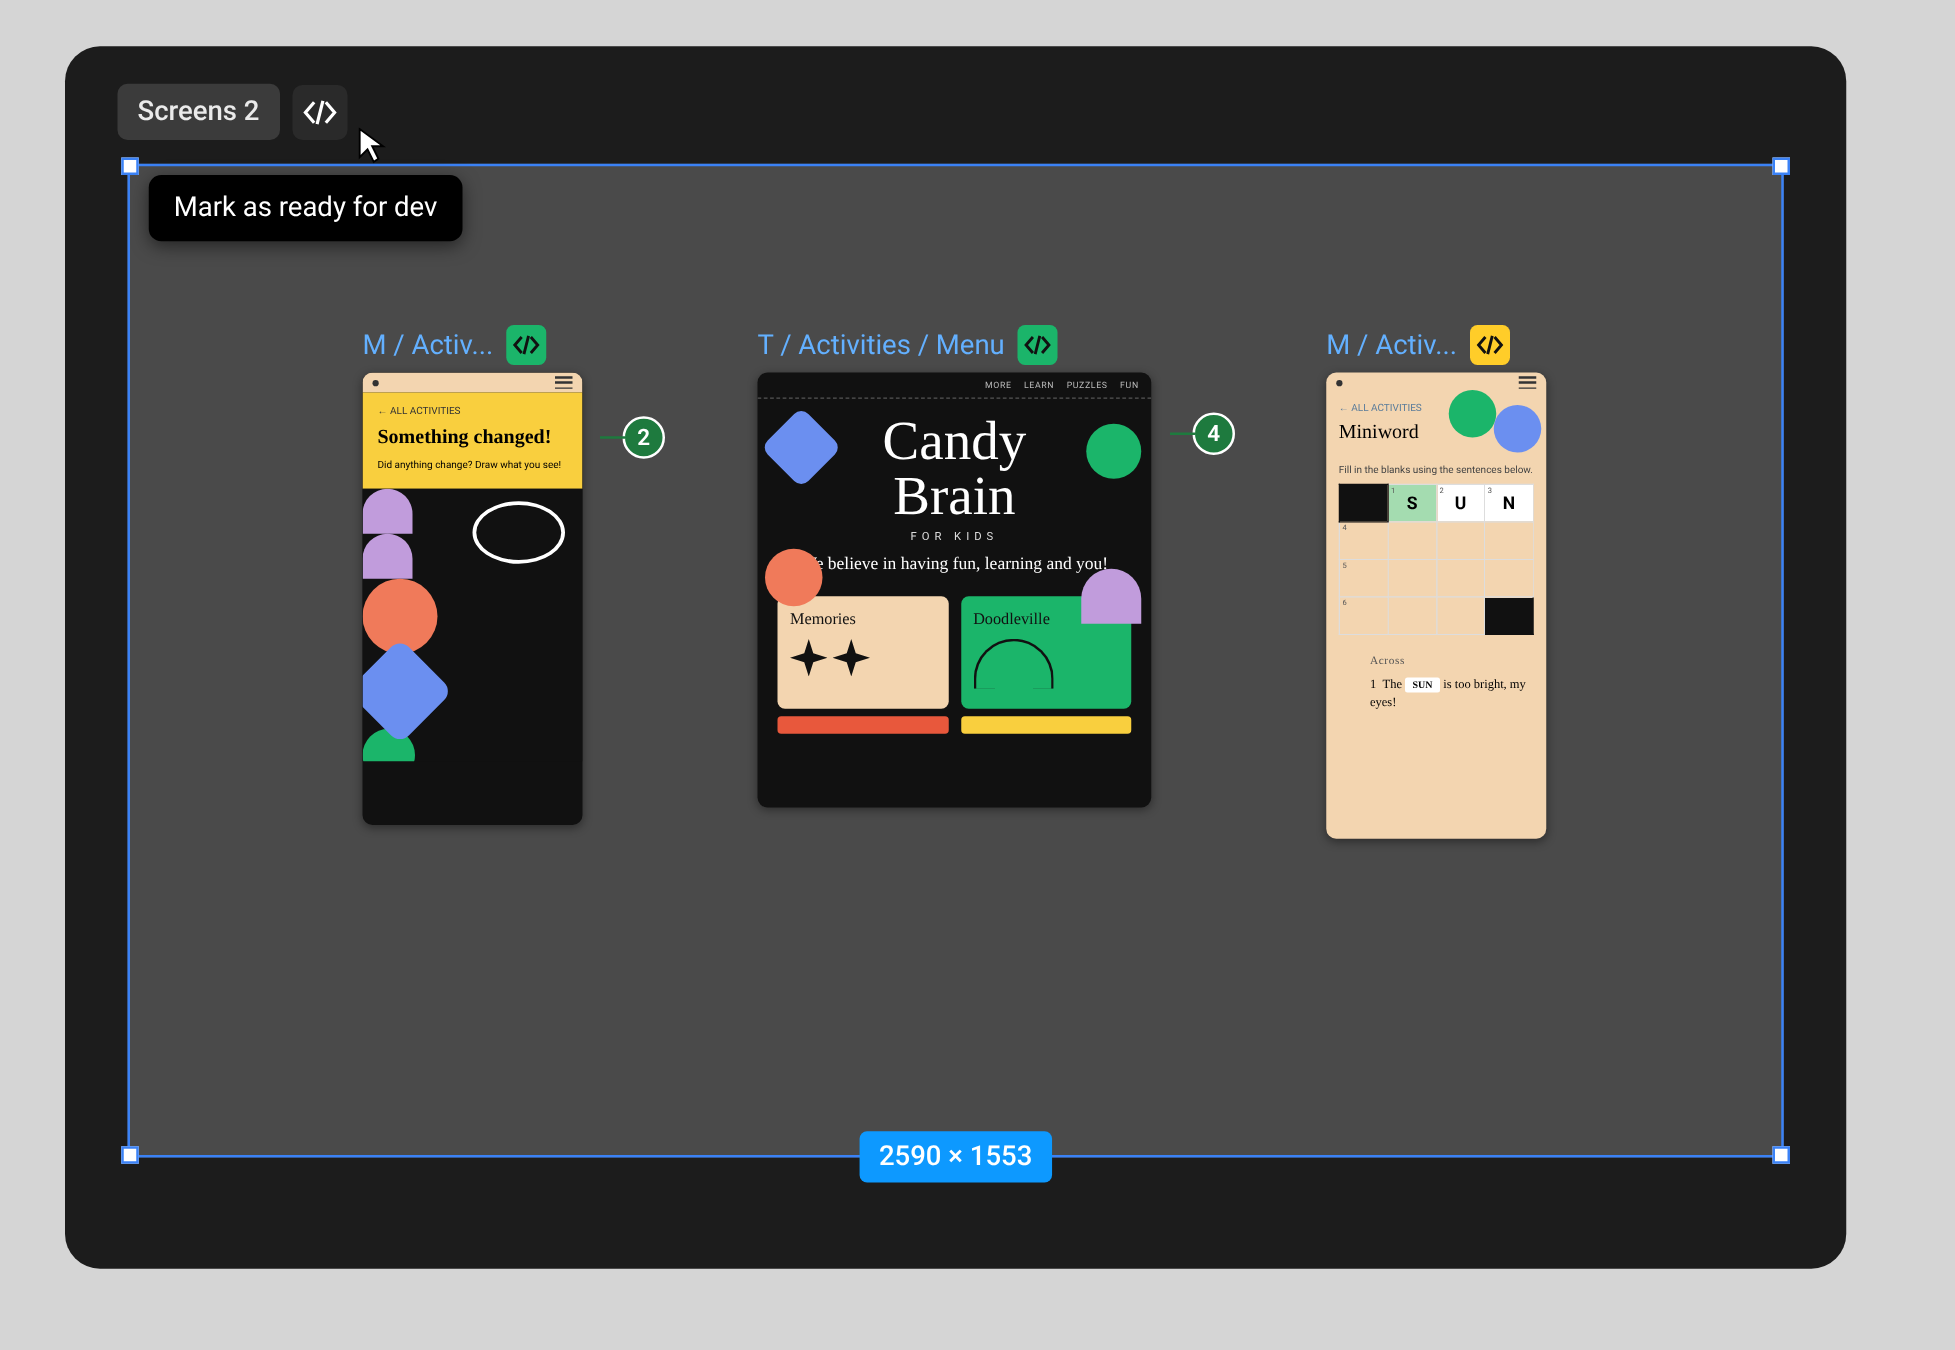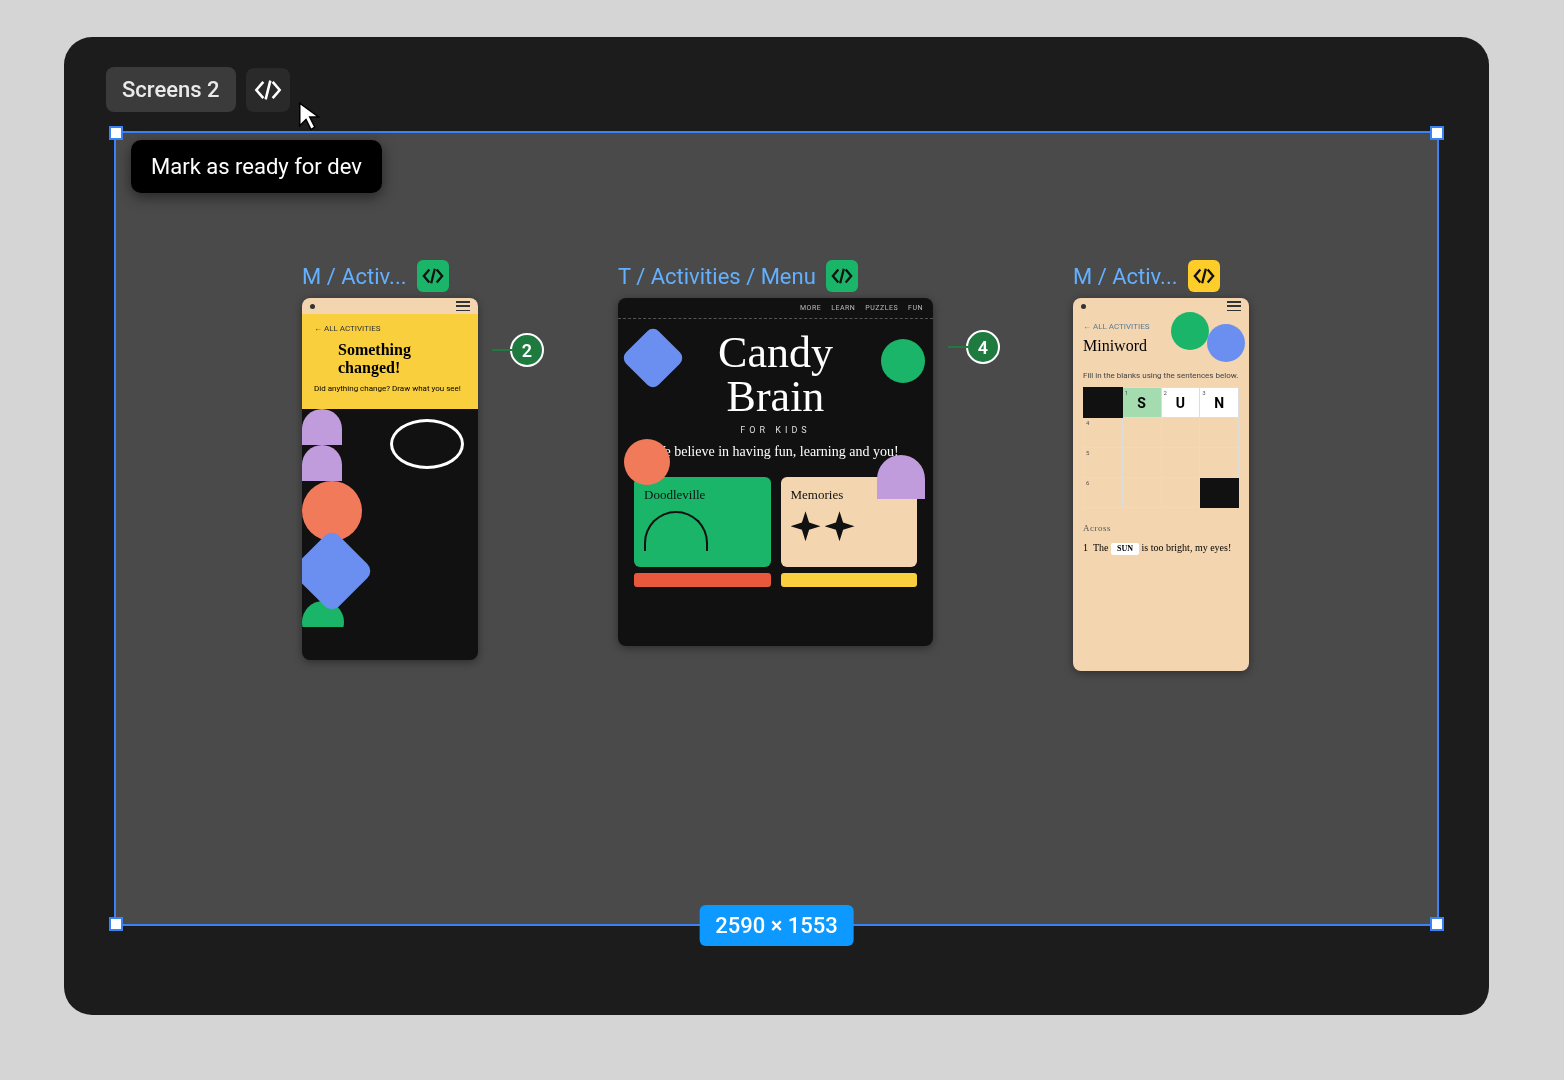--- a/index.html
+++ b/index.html
@@ -6,21 +6,21 @@
 body {
   background: #d5d5d5;
   font-family: -apple-system, BlinkMacSystemFont, "Segoe UI", Roboto, Helvetica, Arial, sans-serif;
   width: 1564px;
   height: 1080px;
   position: relative;
   overflow: hidden;
 }
 .canvas-window {
   position: absolute;
-  left: 64px;
+  left: 52px;
   top: 37px;
   width: 1425px;
   height: 978px;
   background: #1c1c1c;
   border-radius: 28px;
 }
 .header-row {
   position: absolute;
   left: 42px;
   top: 30px;
@@ -181,21 +181,21 @@
   display: flex;
   align-items: center;
   justify-content: space-between;
   padding: 0 8px;
 }
 .f1-yellow {
   background: #f9cf3e;
   padding: 10px 12px 14px 12px;
 }
 .f1-back { font-size: 8px; color: #333; margin-bottom: 8px; }
-.f1-title { font-family: Georgia, serif; font-size: 16px; font-weight: 600; line-height: 1.1; margin-left: 24px; }
+.f1-title { font-family: Georgia, serif; font-size: 16px; font-weight: 600; line-height: 1.1; }
 .f1-sub { font-size: 8px; margin-top: 8px; line-height: 1.3; }
 .f1-dark {
   background: #111;
   height: 218px;
   position: relative;
   overflow: hidden;
 }
 .arch1 { left: 6px; top: 6px; width: 40px; height: 36px; background: #c19cdc; border-radius: 20px 20px 0 0; }
 .arch1b { left: 110px; top: 6px; width: 40px; height: 36px; background: #c19cdc; border-radius: 20px 20px 0 0; }
 .star-orange { left: 14px; top: 70px; width: 60px; height: 60px; background: #f07a5a; border-radius: 50%; }
@@ -270,21 +270,21 @@
   border: 1px solid #ddd;
   background: #fff;
   position: relative;
   font-size: 14px; font-weight: 700; text-align:center;
 }
 .xw td.blk { background:#111; border-color:#111; }
 .xw td.gr { background:#a4dcb0; }
 .xw td.pk { background:#f3d5b0; }
 .xw .num { position:absolute; top:1px; left:2px; font-size:6px; font-weight:400; color:#555; }
 
-.f3-clue { margin-top: 14px; font-size:10px; line-height:1.5; font-family: Georgia, serif; }
+.f3-clue { margin-top: 14px; font-size:10px; line-height:1.5; font-family: Georgia, serif; margin-left: 25px; }
 .f3-clue-h { font-size:9px; letter-spacing:0.5px; color:#555; margin-bottom:4px; }
 .clue-blank { display:inline-block; background:#fff; padding:0 6px; border-radius:2px; font-size:8px; font-weight:600; }
 
 .burger { width:14px; height:10px; display:flex; flex-direction:column; justify-content:space-between; }
 .burger span { height:1.5px; background:#333; }
 </style>
 </head>
 <body>
 
 <div class="canvas-window">
@@ -369,30 +369,30 @@
           <div class="f2-deco1"></div>
           <div class="f2-deco2"></div>
           <div class="f2-deco3"></div>
           <div class="f2-deco4"></div>
           <div class="f2-brand">Candy</div>
           <div class="f2-brand">Brain</div>
           <div class="f2-for">FOR KIDS</div>
           <div class="f2-tag">We believe in having fun, learning and you!</div>
         </div>
         <div class="f2-cards">
-          <div class="f2-card card-green">
-            <span>Doodleville</span>
-            <div class="rainbow"></div>
-          </div>
           <div class="f2-card card-peach">
             <span>Memories</span>
             <div class="sparkles">
               <div class="sparkle"></div>
               <div class="sparkle"></div>
             </div>
+          </div>
+          <div class="f2-card card-green">
+            <span>Doodleville</span>
+            <div class="rainbow"></div>
           </div>
         </div>
         <div class="f2-bars">
           <div class="bar bar-red"></div>
           <div class="bar bar-yellow"></div>
         </div>
       </div>
     </div>
 
     <div class="frame-group fg3">

